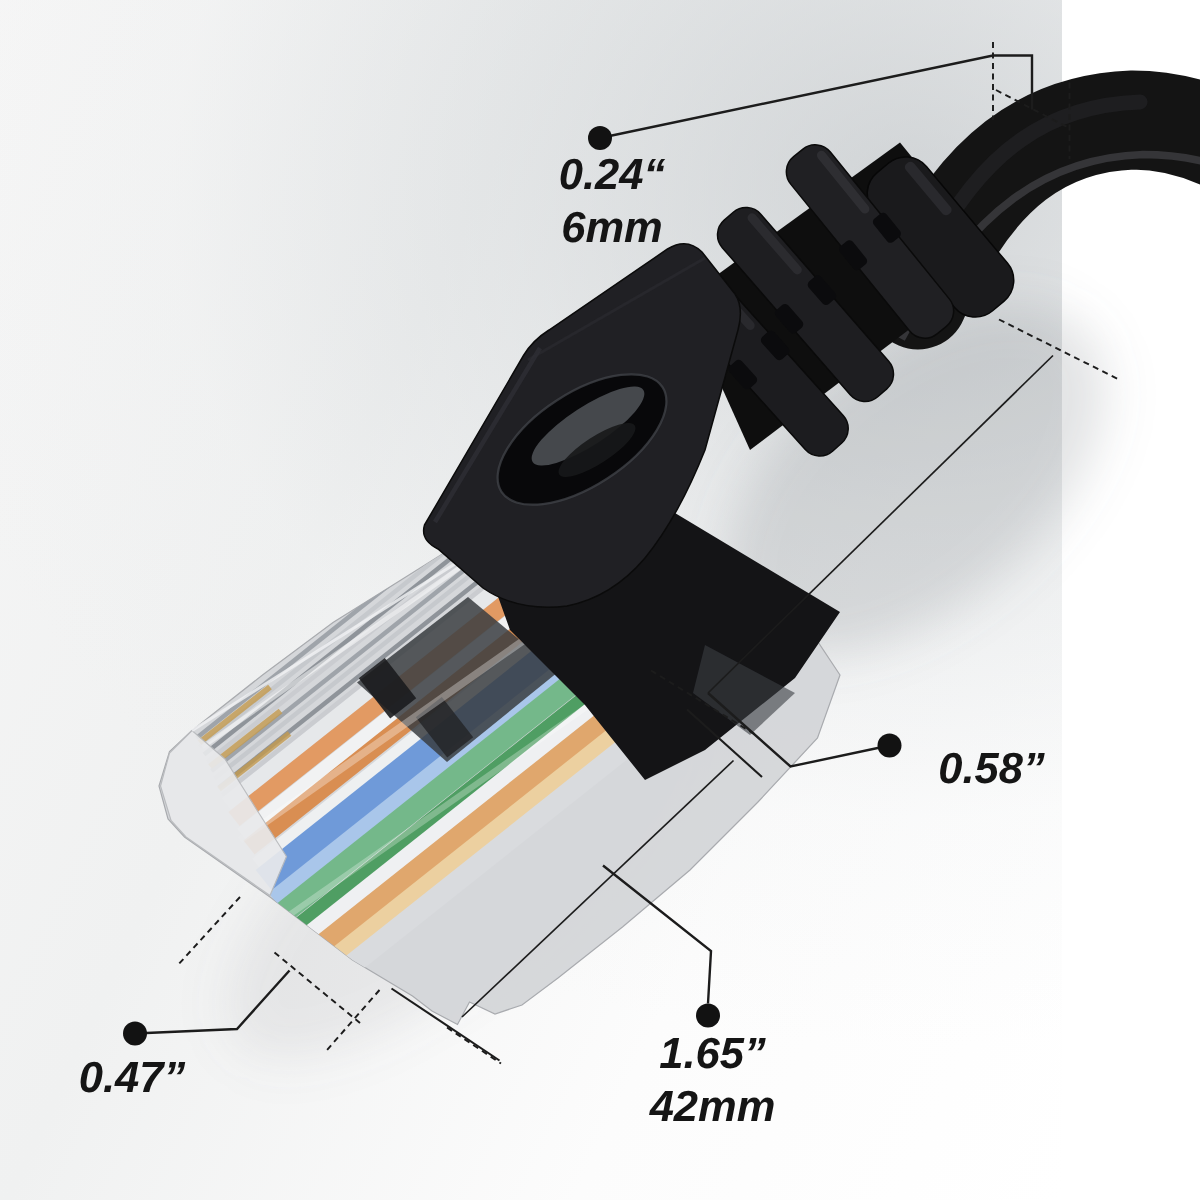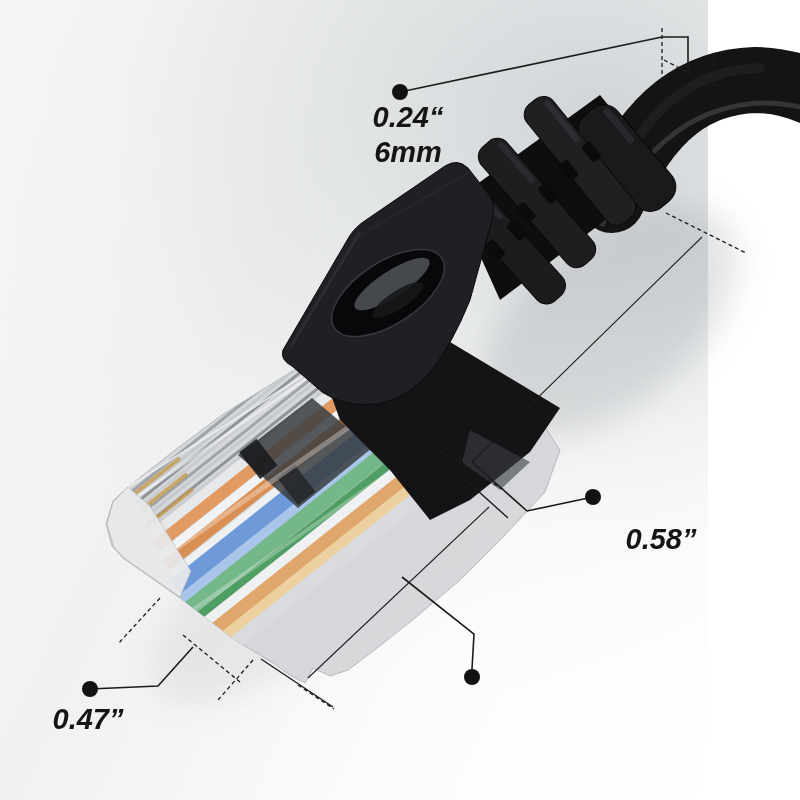--- a/index.html
+++ b/index.html
@@ -171,21 +171,25 @@
       <circle cx="472" cy="677" r="8"></circle>
       <circle cx="90" cy="689" r="8"></circle>
     </g>
   </svg>
 
   <div class="dim-label" style="left:408px;top:100px;">
     <div>0.24“</div>
     <div>6mm</div>
   </div>
 
-  <div class="dim-label" style="left:661px;top:496px;margin-top:26px;">
+  <div class="dim-label" style="left:661px;top:496px;">
     <div>0.58”</div>
   </div>
 
+  <div class="dim-label" style="left:475px;top:686px;">
+    <div>1.65”</div>
+    <div>42mm</div>
+  </div>
 
   <div class="dim-label" style="left:88px;top:702px;">
     <div>0.47”</div>
   </div>
 </div>
 
 </body></html>

